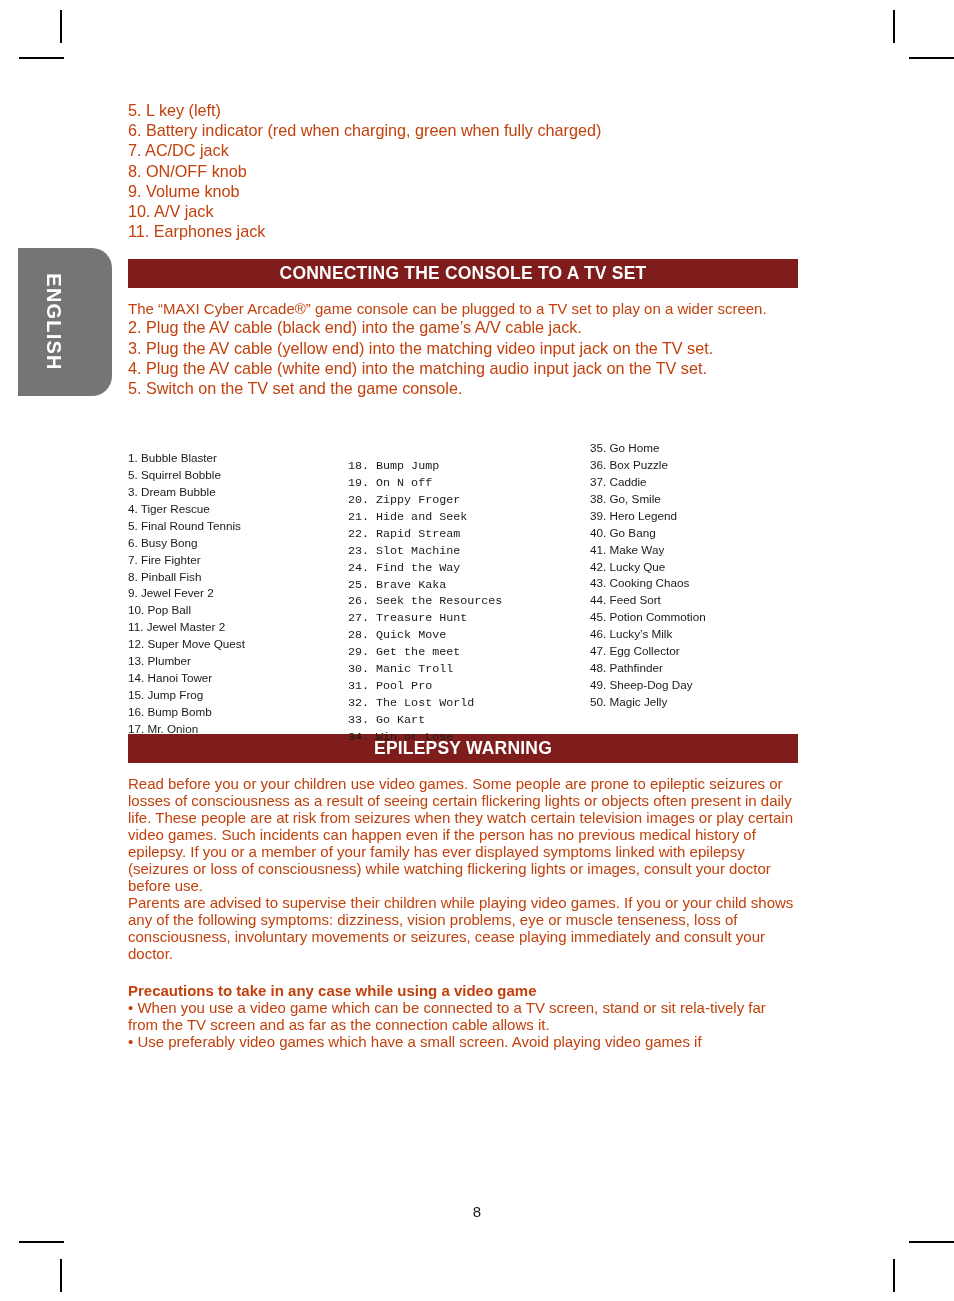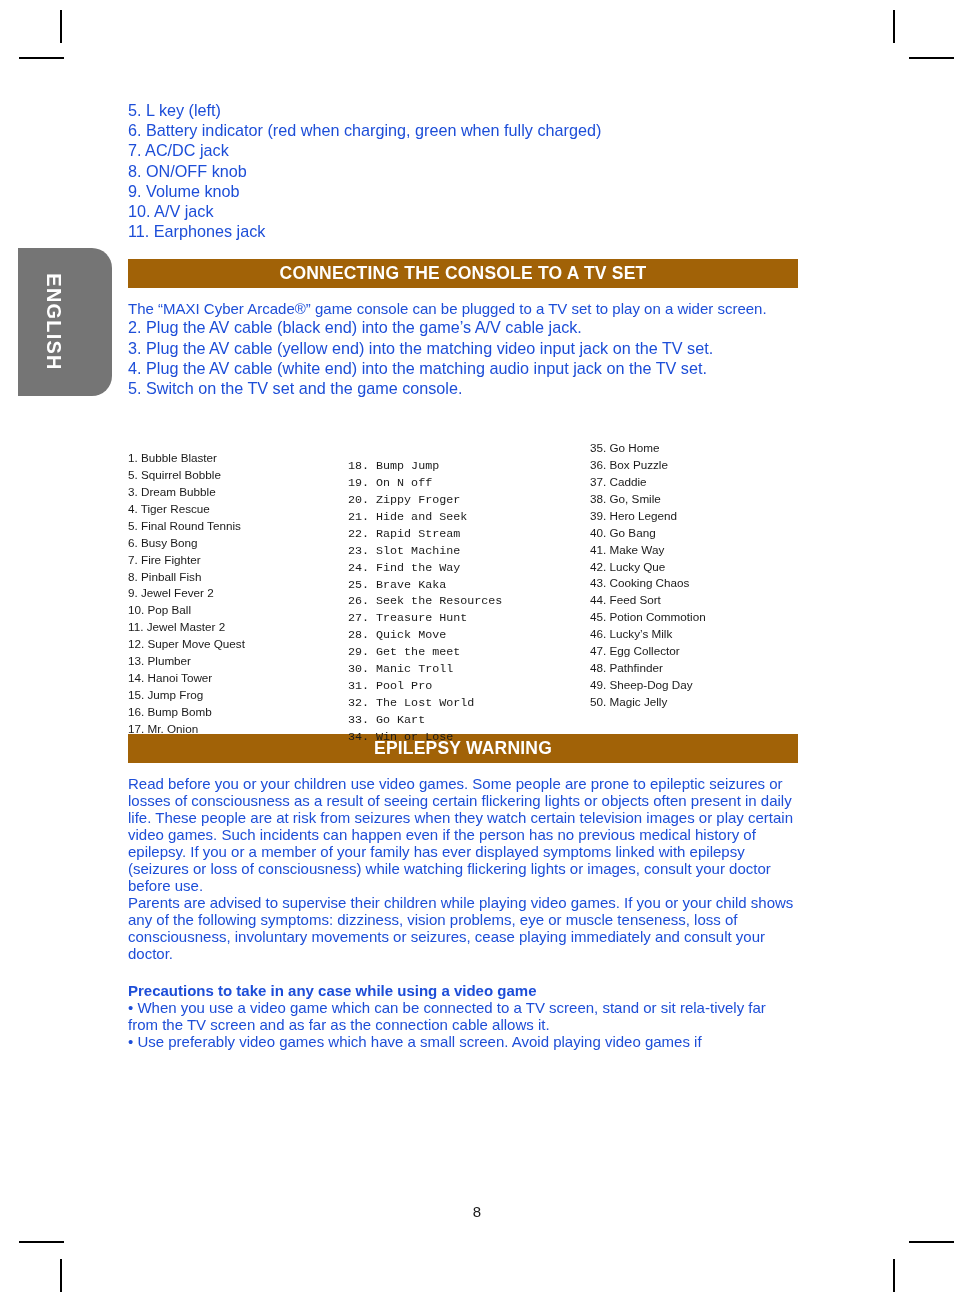--- a/index.html
+++ b/index.html
@@ -65,29 +65,29 @@
   .content {
     position: absolute;
     left: 128px;
     top: 100px;
     width: 670px;
   }
 
   .body-text {
     font-size: 16.2px;
     line-height: 20.2px;
-    color: #1d4ed8;
+    color: #c2410c;
   }
   .body-text .line { white-space: pre-wrap; }
 
   .spacer-sm { height: 12px; }
   .spacer-md { height: 18px; }
 
   .section-bar {
-    background: #a16207;
+    background: #7f1d1d;
     color: #ffffff;
     text-align: center;
     font-weight: bold;
     font-size: 17.5px;
     letter-spacing: 0.2px;
     padding: 4px 0 5px 0;
     line-height: 20px;
   }
 
   .para {

